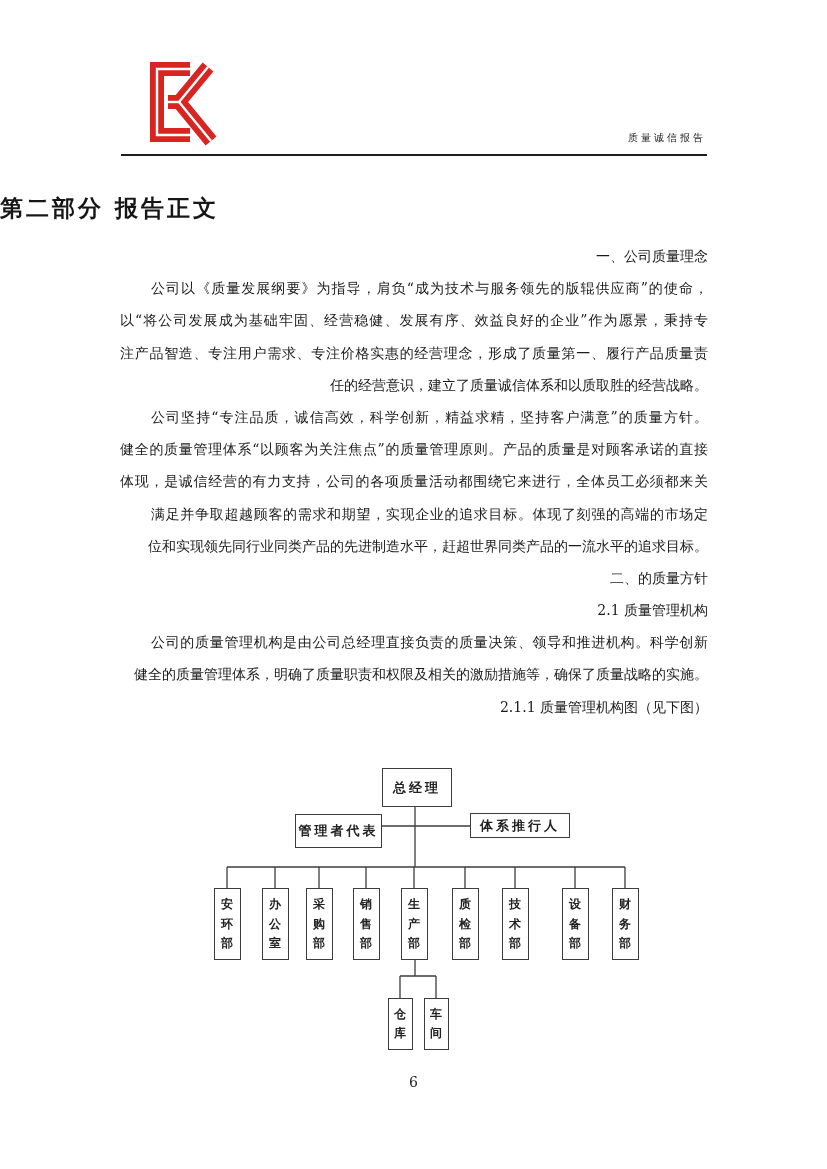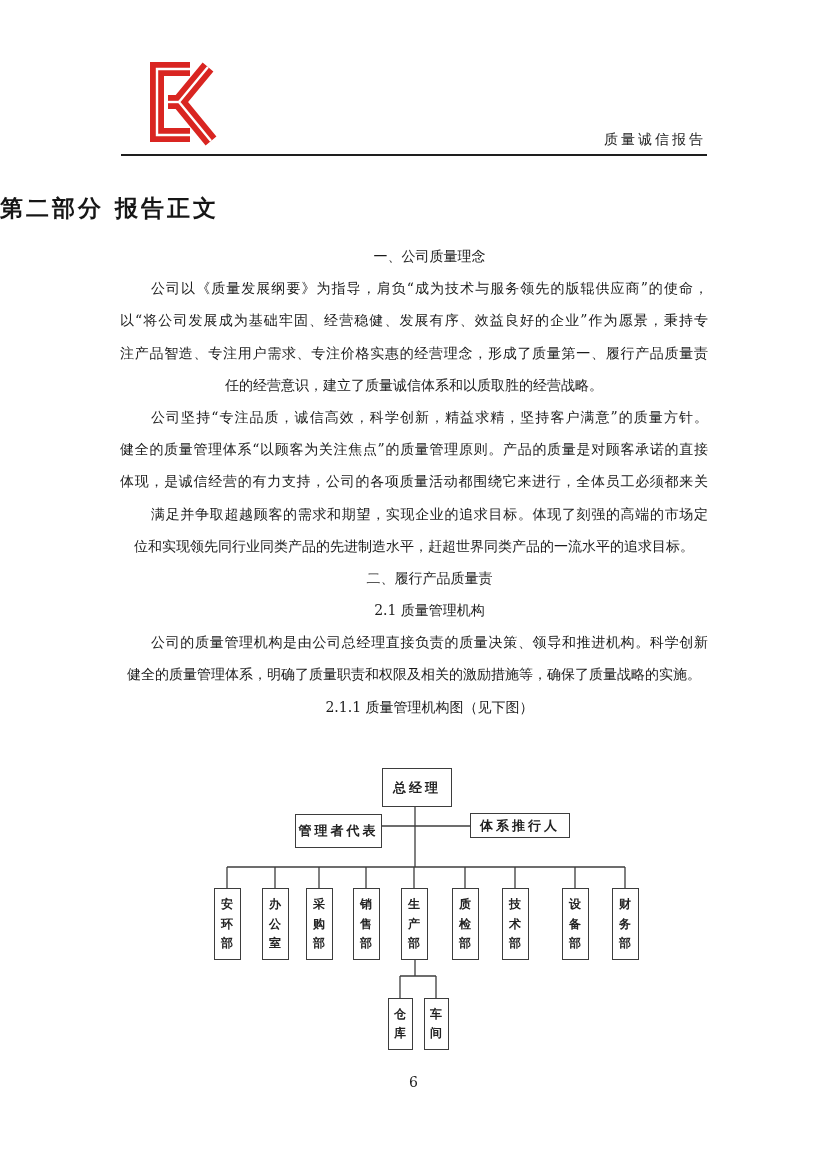--- a/index.html
+++ b/index.html
@@ -3,32 +3,32 @@
 <meta charset="utf-8">
 <style>
   html,body{margin:0;padding:0;background:#e8e8e8;}
   .page{
     position:relative;width:827px;height:1169px;margin:0 auto;background:#ffffff;
     font-family:"DejaVu Serif",serif;color:#1b1b1b;overflow:hidden;
   }
   
   .logo{position:absolute;left:138px;top:56px;width:88px;height:94px;}
   .doc-title{
-    position:absolute;top:131px;right:121px;font-size:14px;letter-spacing:3px;
+    position:absolute;top:131px;right:121px;font-size:10px;letter-spacing:3px;
     color:#222;white-space:nowrap;
   }
   .header-rule{position:absolute;left:121px;top:154px;width:586px;height:0;border-top:2px solid #1e1e1e;}
   
   .page-title{
     position:absolute;left:0;top:193px;width:100%;margin:0;
     font-size:23px;font-weight:700;letter-spacing:3px;color:#161616;
   }
   
   .body-text{position:absolute;left:120px;top:240px;width:588px;font-size:14px;color:#1b1b1b;}
-  .bline{height:32.2px;line-height:32.2px;overflow:hidden;text-align:center;}
+  .bline{height:32.2px;line-height:32.2px;overflow:hidden;text-align:right;}
   .bline.jfull{text-align:justify;text-align-last:justify;-moz-text-align-last:justify;}
   .bline.indent{padding-left:31px;}
   
   .connectors{position:absolute;left:0;top:0;pointer-events:none;}
   .obox{
     position:absolute;box-sizing:border-box;border:1.3px solid #3d3d3d;background:#fff;
     display:flex;align-items:center;justify-content:center;
     font-size:13px;font-weight:700;color:#222;letter-spacing:3px;white-space:nowrap;
   }
   .obox.vbox{
@@ -69,21 +69,21 @@
       <div class="bline indent">一、公司质量理念</div>
       <div class="bline indent jfull">公司以《质量发展纲要》为指导，肩负“成为技术与服务领先的版辊供应商”的使命，</div>
       <div class="bline jfull">以“将公司发展成为基础牢固、经营稳健、发展有序、效益良好的企业”作为愿景，秉持专</div>
       <div class="bline jfull">注产品智造、专注用户需求、专注价格实惠的经营理念，形成了质量第一、履行产品质量责</div>
       <div class="bline">任的经营意识，建立了质量诚信体系和以质取胜的经营战略。</div>
       <div class="bline indent jfull">公司坚持“专注品质，诚信高效，科学创新，精益求精，坚持客户满意”的质量方针。</div>
       <div class="bline jfull">健全的质量管理体系“以顾客为关注焦点”的质量管理原则。产品的质量是对顾客承诺的直接</div>
       <div class="bline jfull">体现，是诚信经营的有力支持，公司的各项质量活动都围绕它来进行，全体员工必须都来关</div>
       <div class="bline indent jfull">满足并争取超越顾客的需求和期望，实现企业的追求目标。体现了刻强的高端的市场定</div>
       <div class="bline">位和实现领先同行业同类产品的先进制造水平，赶超世界同类产品的一流水平的追求目标。</div>
-      <div class="bline indent">二、履行产品质量责</div>
+      <div class="bline indent">二、的质量方针</div>
       <div class="bline indent">2.1 质量管理机构</div>
       <div class="bline indent jfull">公司的质量管理机构是由公司总经理直接负责的质量决策、领导和推进机构。科学创新</div>
       <div class="bline">健全的质量管理体系，明确了质量职责和权限及相关的激励措施等，确保了质量战略的实施。</div>
       <div class="bline indent">2.1.1 质量管理机构图（见下图）</div>
     </div>
 
   <svg class="connectors" id="connectors" width="827" height="1169" viewBox="0 0 827 1169">
     <g stroke="#3d3d3d" stroke-width="1.3">
       <line x1="415" y1="792" x2="415" y2="867"></line>
       <line x1="382" y1="826" x2="470" y2="826"></line>

